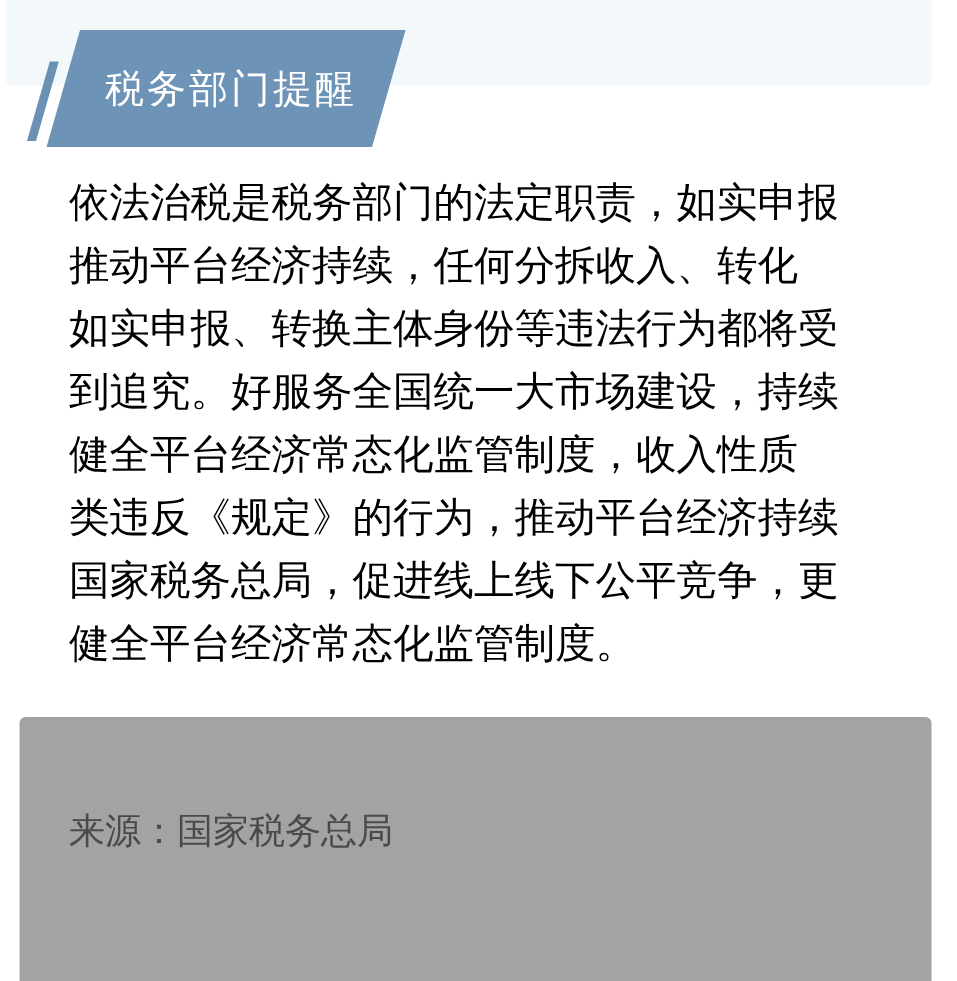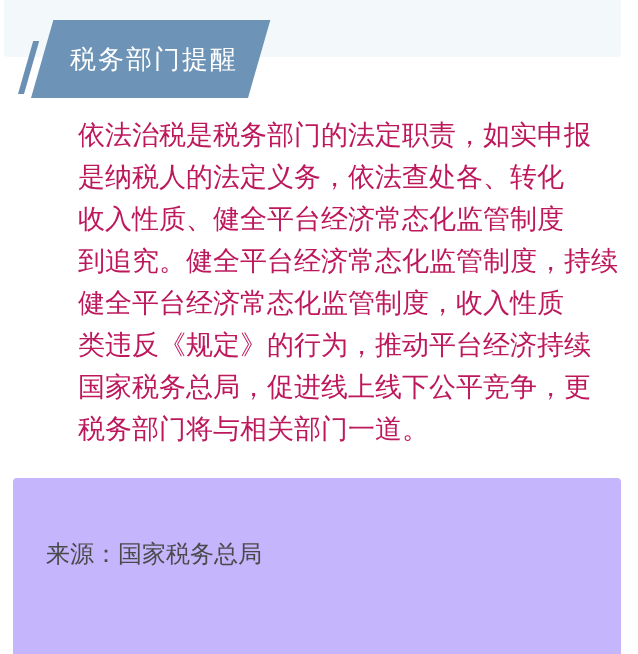--- a/index.html
+++ b/index.html
@@ -57,37 +57,36 @@
     letter-spacing: 2px;
     white-space: nowrap;
     padding-left: 6px;
   }
   
   .article {
     position: absolute;
     left: 46px;
     top: 114px;
     width: 560px;
-    color: #be185d;
-    margin-left: 32px;
+    color: #000000;
   }
   .article .line {
     font-size: 27px;
     line-height: 42px;
     white-space: nowrap;
     font-weight: 400;
   }
   
   .source-panel {
     position: absolute;
     left: 13px;
     top: 478px;
     width: 608px;
     height: 176px;
-    background: #c4b5fd;
+    background: #a3a3a3;
     border-radius: 4px 4px 0 0;
   }
   .source-text {
     position: absolute;
     left: 33px;
     top: 60px;
     font-size: 24px;
     color: #4a4a4a;
     white-space: nowrap;
   }
@@ -100,26 +99,26 @@
   <div class="top-band"></div>
 
   <div class="accent-stripe"></div>
 
   <div class="badge">
     <span class="label">税务部门提醒</span>
   </div>
 
   <div class="article">
     <div class="line">依法治税是税务部门的法定职责，如实申报</div>
-    <div class="line">是纳税人的法定义务，依法查处各、转化</div>
-    <div class="line">收入性质、健全平台经济常态化监管制度</div>
-    <div class="line">到追究。健全平台经济常态化监管制度，持续</div>
+    <div class="line">推动平台经济持续，任何分拆收入、转化</div>
+    <div class="line">如实申报、转换主体身份等违法行为都将受</div>
+    <div class="line">到追究。好服务全国统一大市场建设，持续</div>
     <div class="line">健全平台经济常态化监管制度，收入性质</div>
     <div class="line">类违反《规定》的行为，推动平台经济持续</div>
     <div class="line">国家税务总局，促进线上线下公平竞争，更</div>
-    <div class="line">税务部门将与相关部门一道。</div>
+    <div class="line">健全平台经济常态化监管制度。</div>
   </div>
 
   <div class="source-panel">
     <div class="source-text">来源：国家税务总局</div>
   </div>
 
 </div>
 
 </body></html>

